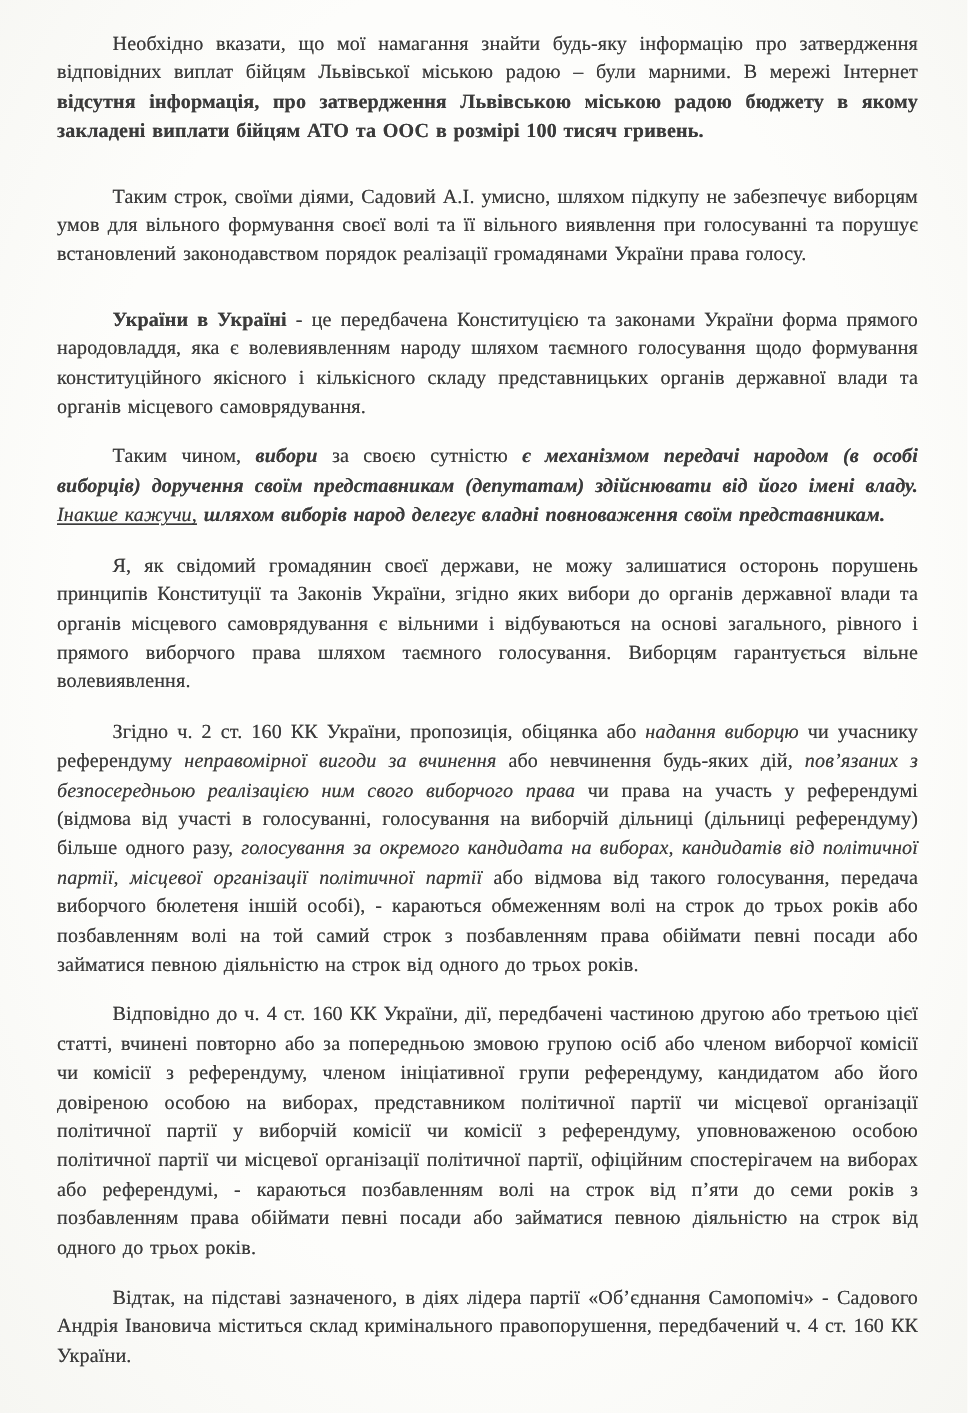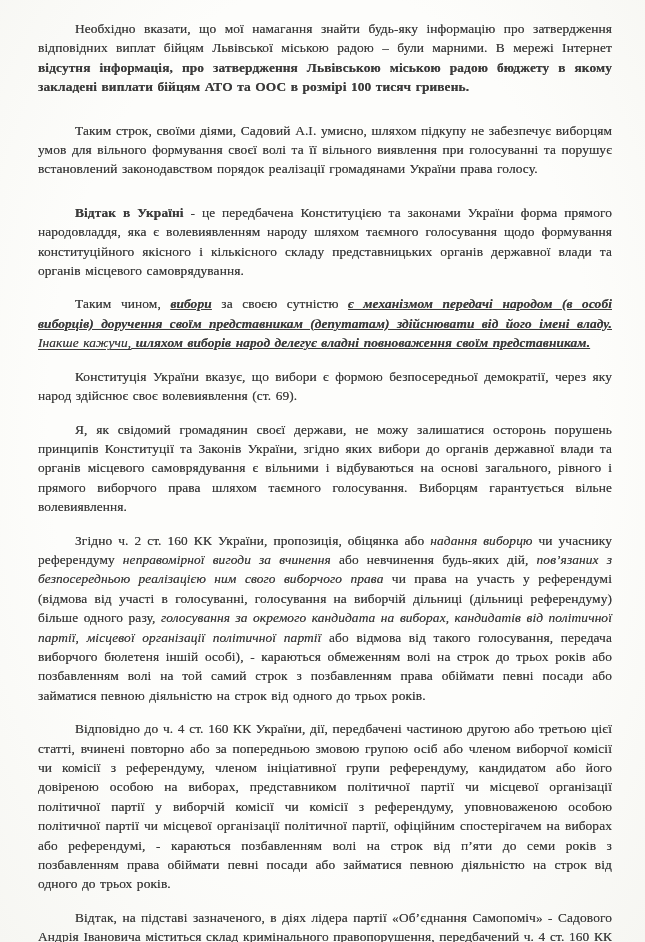--- a/index.html
+++ b/index.html
@@ -30,32 +30,31 @@
   }
   .doc-body p {
     margin: 0 0 7px 0;
     text-indent: 37px;
   }
   .doc-body p.gap-large { margin-bottom: 24px; }
   .doc-body p.gap-medium { margin-bottom: 14px; }
   .seg.regular { font-weight: normal; font-style: normal; }
   .seg.bold { font-weight: bold; }
   .seg.italic { }
-  .seg.bold-italic { font-weight: bold; font-style: italic; text-decoration: underline; }
+  .seg.bold-italic { font-weight: bold; font-style: italic; }
   .seg.italic-underline { font-style: italic; text-underline-offset: 2px; }
   .seg.bold-italic-underline { font-weight: normal; font-style: italic; text-decoration: underline; text-underline-offset: 2px; }
 </style>
 </head>
 <body>
 
 <div class="page">
   <div class="doc-body">
       <p class="gap-large"><span class="seg regular">Необхідно вказати, що мої намагання знайти будь-яку інформацію про затвердження відповідних виплат бійцям Львівської міською радою – були марними. В мережі Інтернет </span><span class="seg bold">відсутня інформація, про затвердження Львівською міською радою бюджету в якому закладені виплати бійцям АТО та ООС в розмірі 100 тисяч гривень.</span></p>
       <p class="gap-large"><span class="seg regular">Таким строк, своїми діями, Садовий А.І. умисно, шляхом підкупу не забезпечує виборцям умов для вільного формування своєї волі та її вільного виявлення при голосуванні та порушує встановлений законодавством порядок реалізації громадянами України права голосу.</span></p>
-      <p class="gap-medium"><span class="seg bold">Відтак в Україні</span><span class="seg regular"> - це передбачена Конституцією та законами України форма прямого народовладдя, яка є волевиявленням народу шляхом таємного голосування щодо формування конституційного якісного і кількісного складу представницьких органів державної влади та органів місцевого самоврядування.</span></p>
+      <p class="gap-medium"><span class="seg bold">України в Україні</span><span class="seg regular"> - це передбачена Конституцією та законами України форма прямого народовладдя, яка є волевиявленням народу шляхом таємного голосування щодо формування конституційного якісного і кількісного складу представницьких органів державної влади та органів місцевого самоврядування.</span></p>
       <p class="gap-medium"><span class="seg regular">Таким чином, </span><span class="seg bold-italic">вибори</span><span class="seg regular"> за своєю сутністю </span><span class="seg bold-italic">є механізмом передачі народом (в особі виборців) доручення своїм представникам (депутатам) здійснювати від його імені владу. </span><span class="seg bold-italic-underline">Інакше кажучи,</span><span class="seg bold-italic"> шляхом виборів народ делегує владні повноваження своїм представникам.</span></p>
-      <p class="gap-medium"><span class="seg regular">Конституція України вказує, що вибори є формою безпосередньої демократії, через яку народ здійснює своє волевиявлення (ст. 69).</span></p>
       <p class="gap-medium"><span class="seg regular">Я, як свідомий громадянин своєї держави, не можу залишатися осторонь порушень принципів Конституції та Законів України, згідно яких </span><span class="seg italic">вибори до органів державної влади та органів місцевого самоврядування є вільними і відбуваються на основі загального, рівного і прямого виборчого права шляхом таємного голосування. Виборцям гарантується вільне волевиявлення.</span></p>
       <p class="gap-medium"><span class="seg regular">Згідно ч. 2 ст. 160 КК України, </span><span class="seg italic">пропозиція, обіцянка або </span><span class="seg italic-underline">надання виборцю</span><span class="seg italic"> чи учаснику референдуму </span><span class="seg italic-underline">неправомірної вигоди за вчинення</span><span class="seg italic"> або невчинення будь-яких дій, </span><span class="seg italic-underline">пов’язаних з безпосередньою реалізацією ним свого виборчого права</span><span class="seg italic"> чи права на участь у референдумі (відмова від участі в голосуванні, голосування на виборчій дільниці (дільниці референдуму) більше одного разу, </span><span class="seg italic-underline">голосування за окремого кандидата на виборах, кандидатів від політичної партії, місцевої організації політичної партії</span><span class="seg italic"> або відмова від такого голосування, передача виборчого бюлетеня іншій особі), -  караються обмеженням волі на строк до трьох років або позбавленням волі на той самий строк з позбавленням права обіймати певні посади або займатися певною діяльністю на строк від одного до трьох років.</span></p>
       <p class="gap-medium"><span class="seg regular">Відповідно до ч. 4 ст. 160 КК України, </span><span class="seg italic">дії, передбачені частиною другою або третьою цієї статті, вчинені повторно або за попередньою змовою групою осіб або членом виборчої комісії чи комісії з референдуму, членом ініціативної групи референдуму, кандидатом або його довіреною особою на виборах, представником політичної партії чи місцевої організації політичної партії у виборчій комісії чи комісії з референдуму, уповноваженою особою політичної партії чи місцевої організації політичної партії, офіційним спостерігачем на виборах або референдумі, - караються позбавленням волі на строк від п’яти до семи років з позбавленням права обіймати певні посади або займатися певною діяльністю на строк від одного до трьох років.</span></p>
       <p class="gap-medium"><span class="seg regular">Відтак, на підставі зазначеного, в діях лідера партії «Об’єднання Самопоміч» - Садового Андрія Івановича міститься склад кримінального правопорушення, передбачений ч. 4 ст. 160 КК України.</span></p>
     </div>
 </div>
 
 </body></html>

